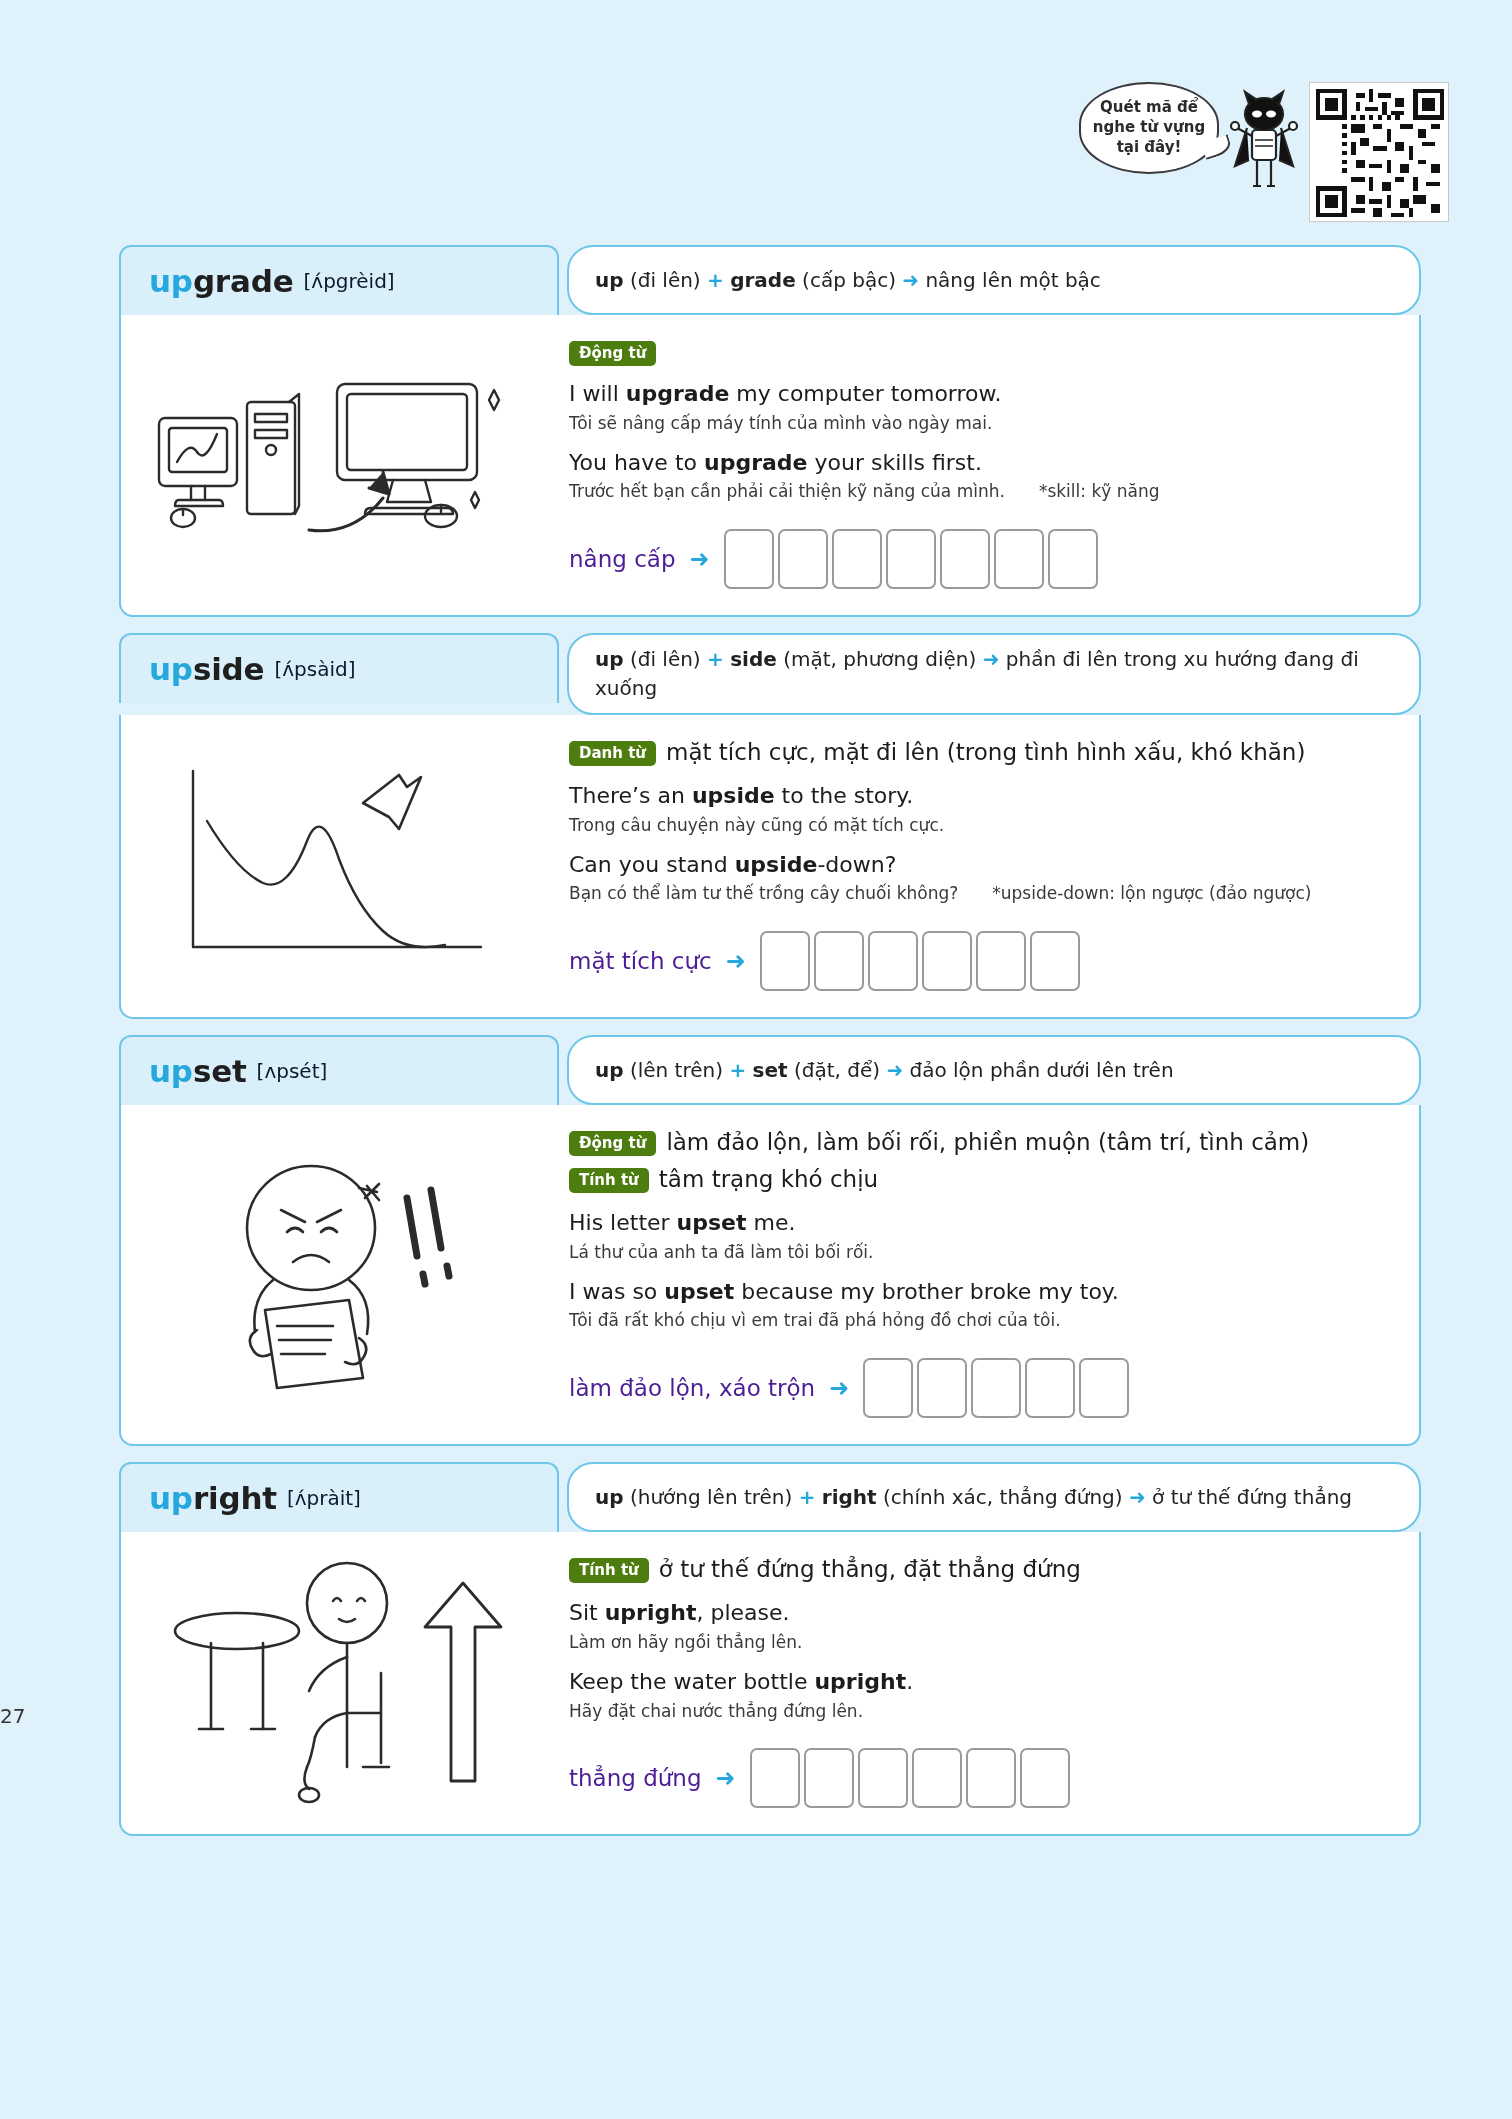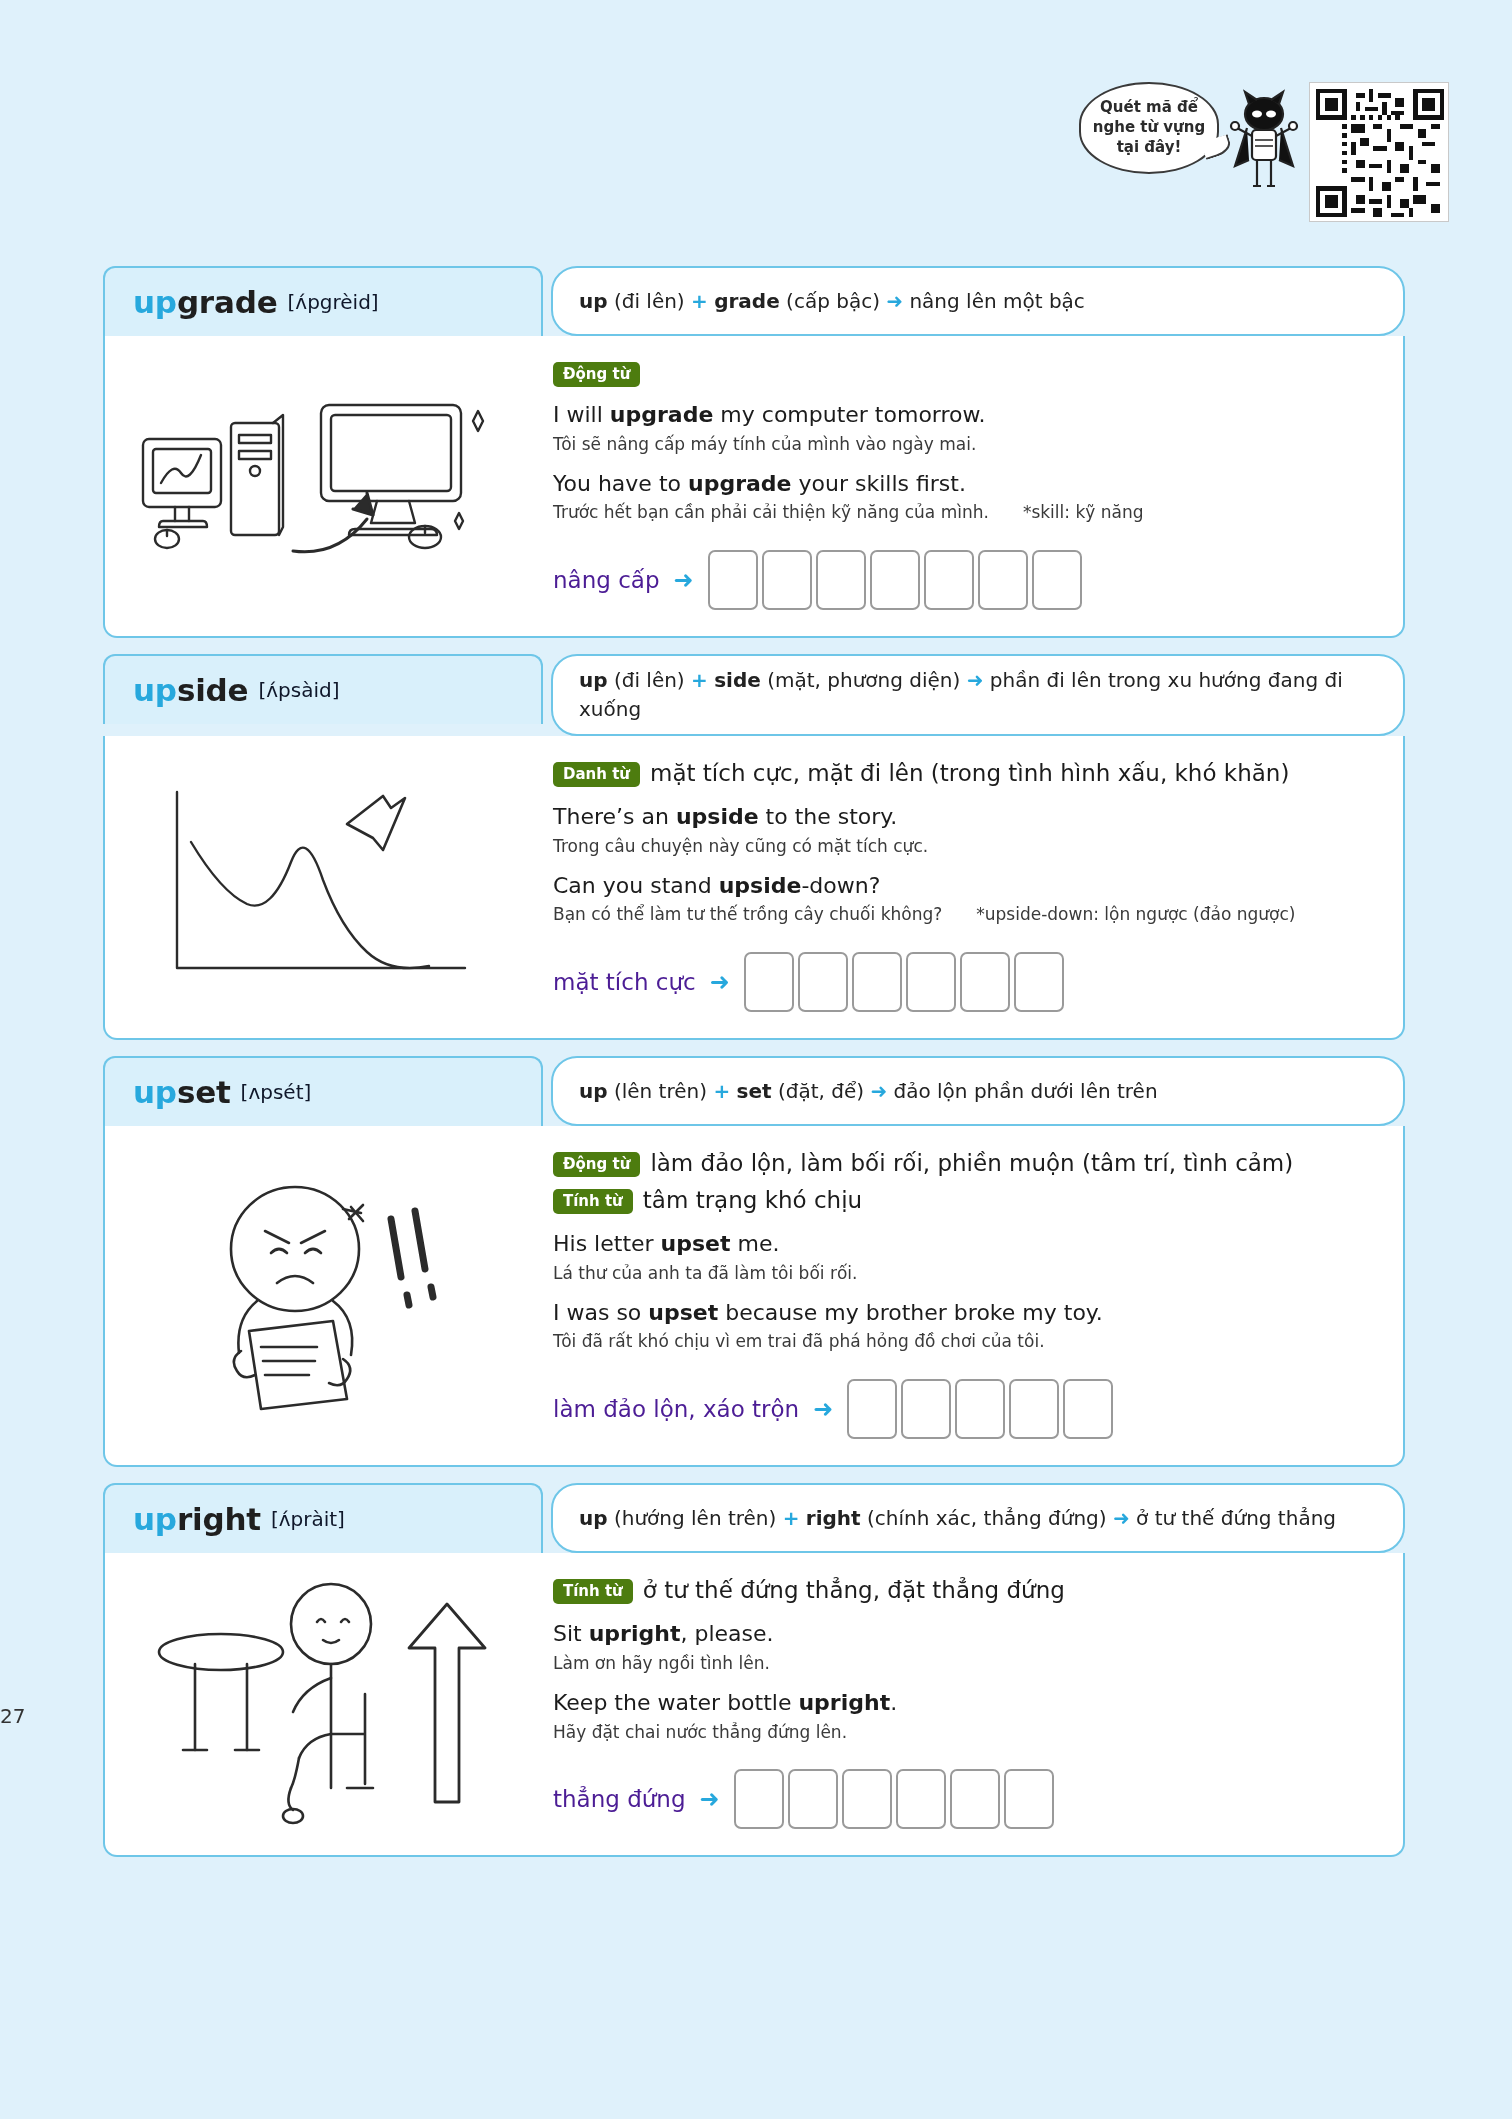--- a/index.html
+++ b/index.html
@@ -45,21 +45,21 @@
   .qr{
     width:140px;height:140px;
     background:#fff;
     border:1px solid #c9c9c9;
     padding:6px;box-sizing:border-box;
   }
   .qr svg{display:block;}
 
   
   .entries{
-    position:absolute;left:103px;top:245px;width:1302px;margin-top:21px;
+    position:absolute;left:119px;top:245px;width:1302px;
   }
   .entry{ margin-bottom:0; }
 
   .entry-head{
     display:flex;align-items:stretch;
     min-height:70px;
   }
   .word-box{
     width:440px;
     background:#d9f0fb;
@@ -542,21 +542,21 @@
           </svg>
         </div>
         <div class="content">
           <div class="pos-line">
             <span class="pos">Tính từ</span>
             <span class="pos-def">ở tư thế đứng thẳng, đặt thẳng đứng</span>
           </div>
           <div class="ex">
             <span>Sit </span><b>upright</b><span>, please.</span>
           </div>
-          <div class="tr">Làm ơn hãy ngồi tình lên.</div>
+          <div class="tr">Làm ơn hãy ngồi thẳng lên.</div>
           <div class="ex">
             <span>Keep the water bottle </span><b>upright</b><span>.</span>
           </div>
           <div class="tr">Hãy đặt chai nước thẳng đứng lên.</div>
           <div class="answer-row">
             <span class="answer-label">thẳng đứng</span>
             <span class="ar-arrow">➜</span>
             <span class="boxes">
               <span></span>
                 <span></span>

